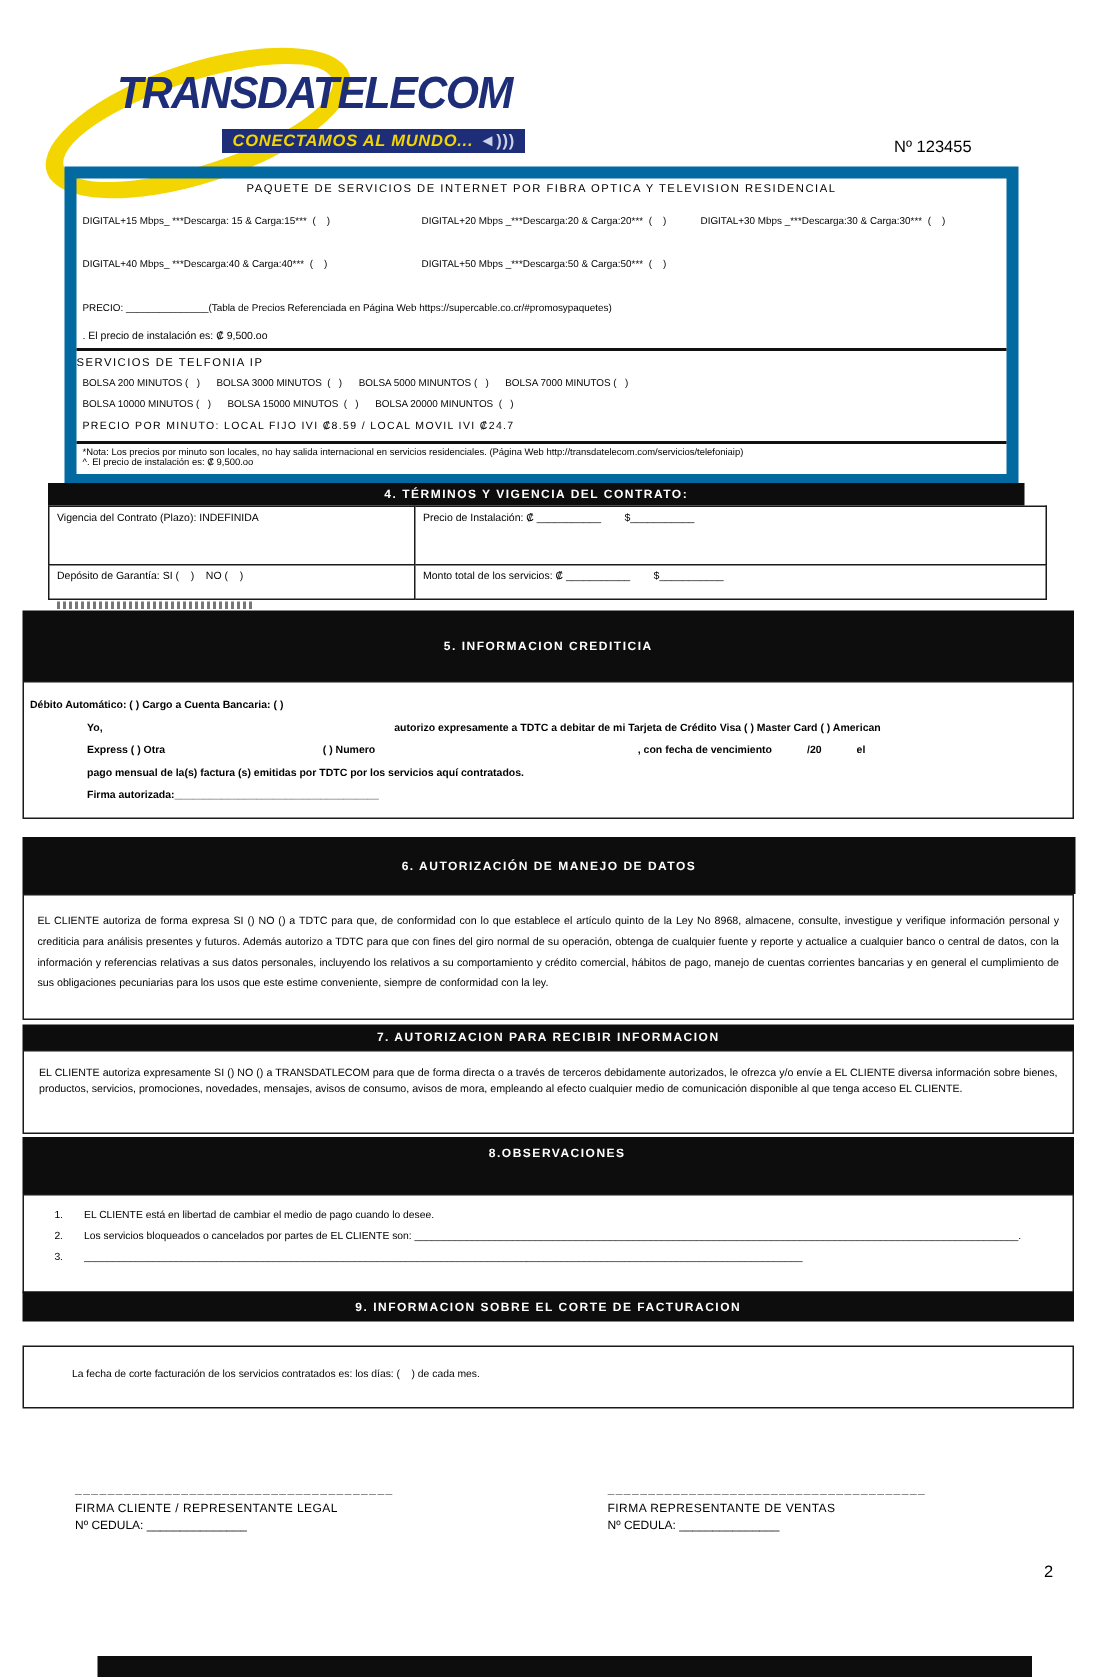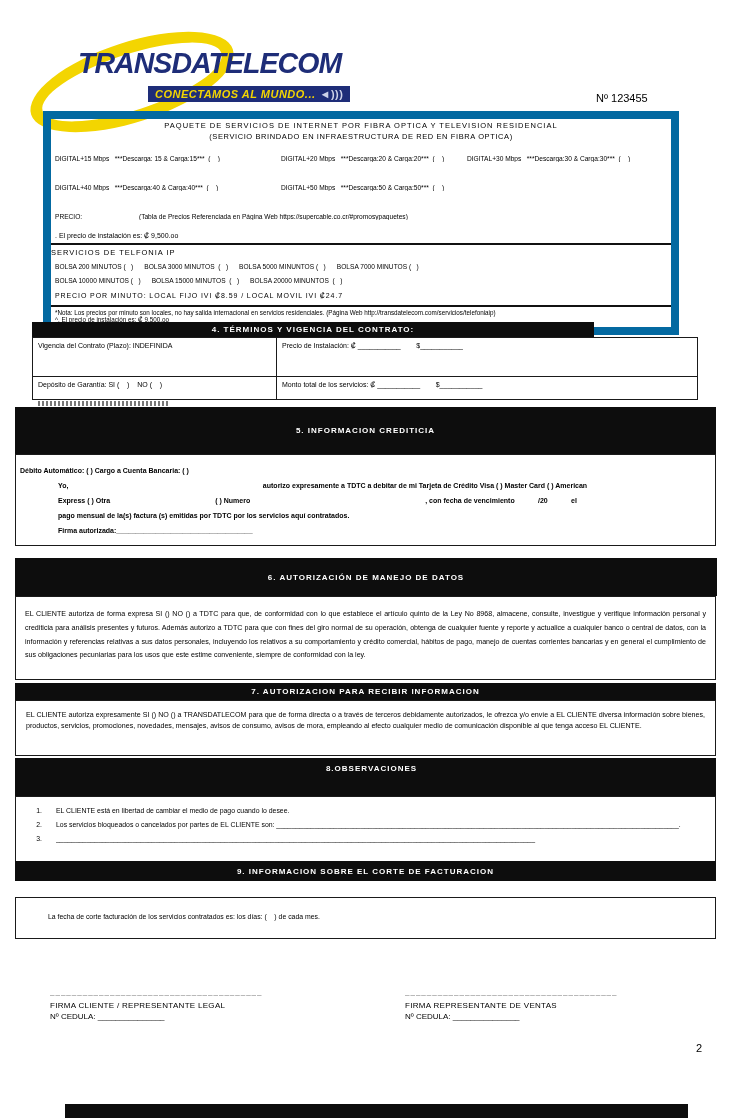--- a/index.html
+++ b/index.html
@@ -44,21 +44,21 @@
   .per-minute{font-size:7px;letter-spacing:.9px;padding:6px 4px 3px;}
   .thick-divider{border-top:2px solid #111;margin-top:3px;}
   .nota{font-size:6.3px;padding:2px 4px 0;}
   .nota2{font-size:6.3px;padding:0 4px 4px;}
 
   
   .bar{
     background:#0d0d0d;color:#fff;font-weight:bold;font-size:8px;letter-spacing:1px;
     display:flex;align-items:center;justify-content:center;box-sizing:border-box;
   }
-  .bar4{left:32px;top:322px;width:562px;height:15px;}
+  .bar4{left:32px;top:322px;width:651px;height:15px;}
   .bar5{left:15px;top:407px;width:701px;height:47px;}
   .bar6{left:15px;top:558px;width:702px;height:38px;}
   .bar7{left:15px;top:683px;width:701px;height:17px;}
   .bar8{left:15px;top:758px;width:701px;height:38px;align-items:flex-start;padding-top:6px;padding-left:12px;}
   .bar9{left:15px;top:861px;width:701px;height:20px;}
 
   
   .terms-table{left:32px;top:337px;width:666px;border-collapse:collapse;}
   .terms-table td{
     border:1.5px solid #1a1a1a;vertical-align:top;
@@ -118,21 +118,20 @@
   <div class="brand">TRANSDATELECOM</div>
   <div class="tagline">
     <span>CONECTAMOS AL MUNDO...</span><span class="spk">◄)))</span>
   </div>
 </div>
 
 <div class="abs doc-number">Nº 123455</div>
 
 <div class="abs box1">
   <div class="center-title">PAQUETE DE SERVICIOS DE INTERNET POR FIBRA OPTICA Y TELEVISION RESIDENCIAL</div>
-  <div class="center-title" style="letter-spacing:.6px">(SERVICIO BRINDADO EN INFRAESTRUCTURA DE RED EN FIBRA OPTICA)</div>
 
   <div class="plans row-space-lg">
     <div>DIGITAL+15 Mbps_ ***Descarga: 15 &amp; Carga:15***  (    )</div>
     <div>DIGITAL+20 Mbps _***Descarga:20 &amp; Carga:20***  (    )</div>
     <div>DIGITAL+30 Mbps _***Descarga:30 &amp; Carga:30***  (    )</div>
   </div>
   <div class="plans row-space-xl">
     <div>DIGITAL+40 Mbps_ ***Descarga:40 &amp; Carga:40***  (    )</div>
     <div>DIGITAL+50 Mbps _***Descarga:50 &amp; Carga:50***  (    )</div>
     <div></div>

